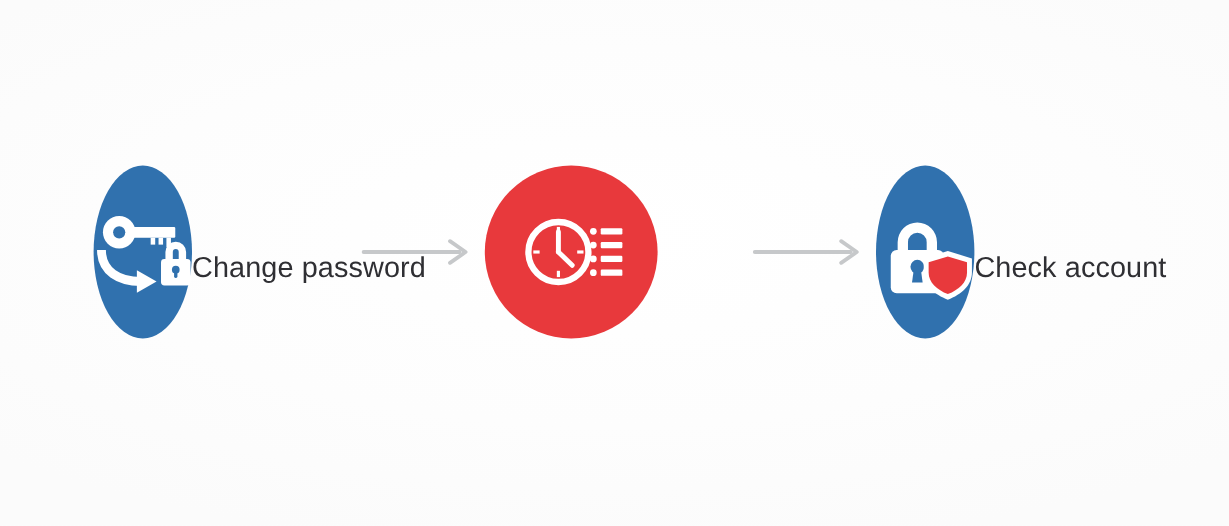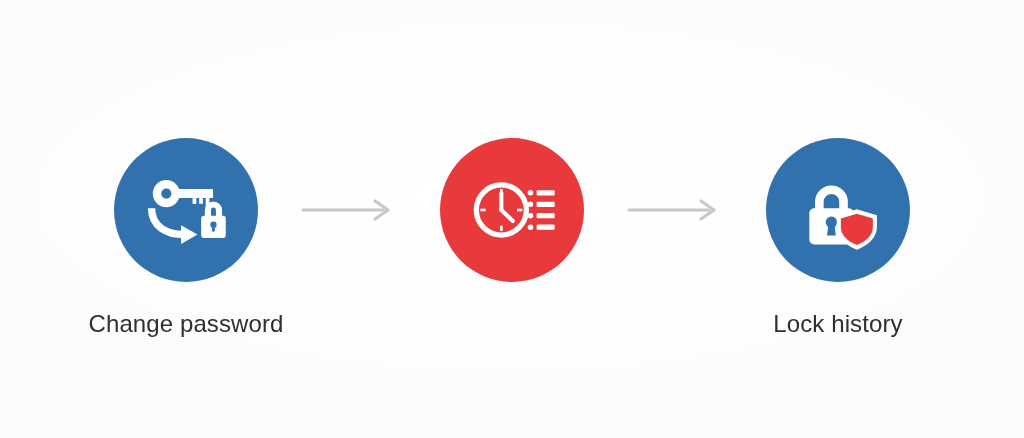--- a/index.html
+++ b/index.html
@@ -32,21 +32,21 @@
     height: 210px;
     display: flex;
     align-items: flex-start;
     justify-content: center;
   }
 
   
   .step {
     width: 216px;
     display: flex;
-    flex-direction: column;
+    flex-direction: row;
     align-items: center;
   }
 
   .badge {
     width: 144px;
     height: 144px;
     border-radius: 50%;
     display: flex;
     align-items: center;
     justify-content: center;
@@ -169,17 +169,17 @@
           <rect x="15" y="48" width="54" height="44" rx="6" fill="#ffffff"></rect>
 
           <circle cx="42" cy="65" r="7" fill="#3071ae"></circle>
           <path d="M38.8 65 h6.4 l2.2 16 h-10.8 z" fill="#3071ae"></path>
 
           <path d="M73 49 L97.5 56.5 v14 C97.5 84 86.5 93 73 98.5 C59.5 93 48.5 84 48.5 70.5 v-14 z" fill="#ffffff"></path>
 
           <path d="M73 54.5 L92.5 60.5 v10.5 C92.5 81 84 88.2 73 92.8 C62 88.2 53.5 81 53.5 71 V60.5 z" fill="#e8393c"></path>
         </svg>
       </div>
-      <div class="step-label">Lock history</div>
+      <div class="step-label">Check account</div>
     </div>
 
   </div>
 </div>
 
 </body></html>

